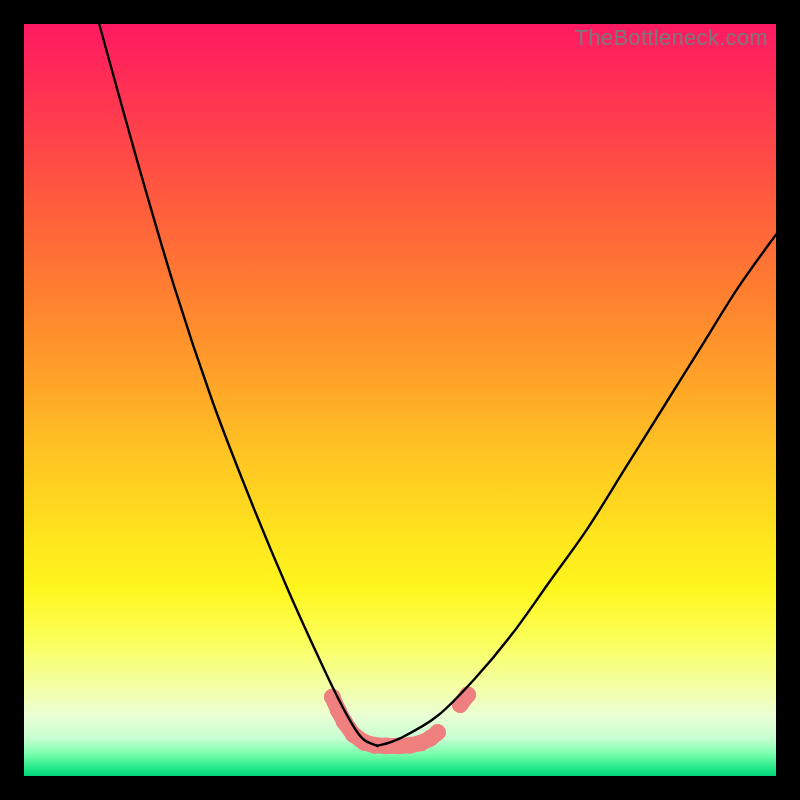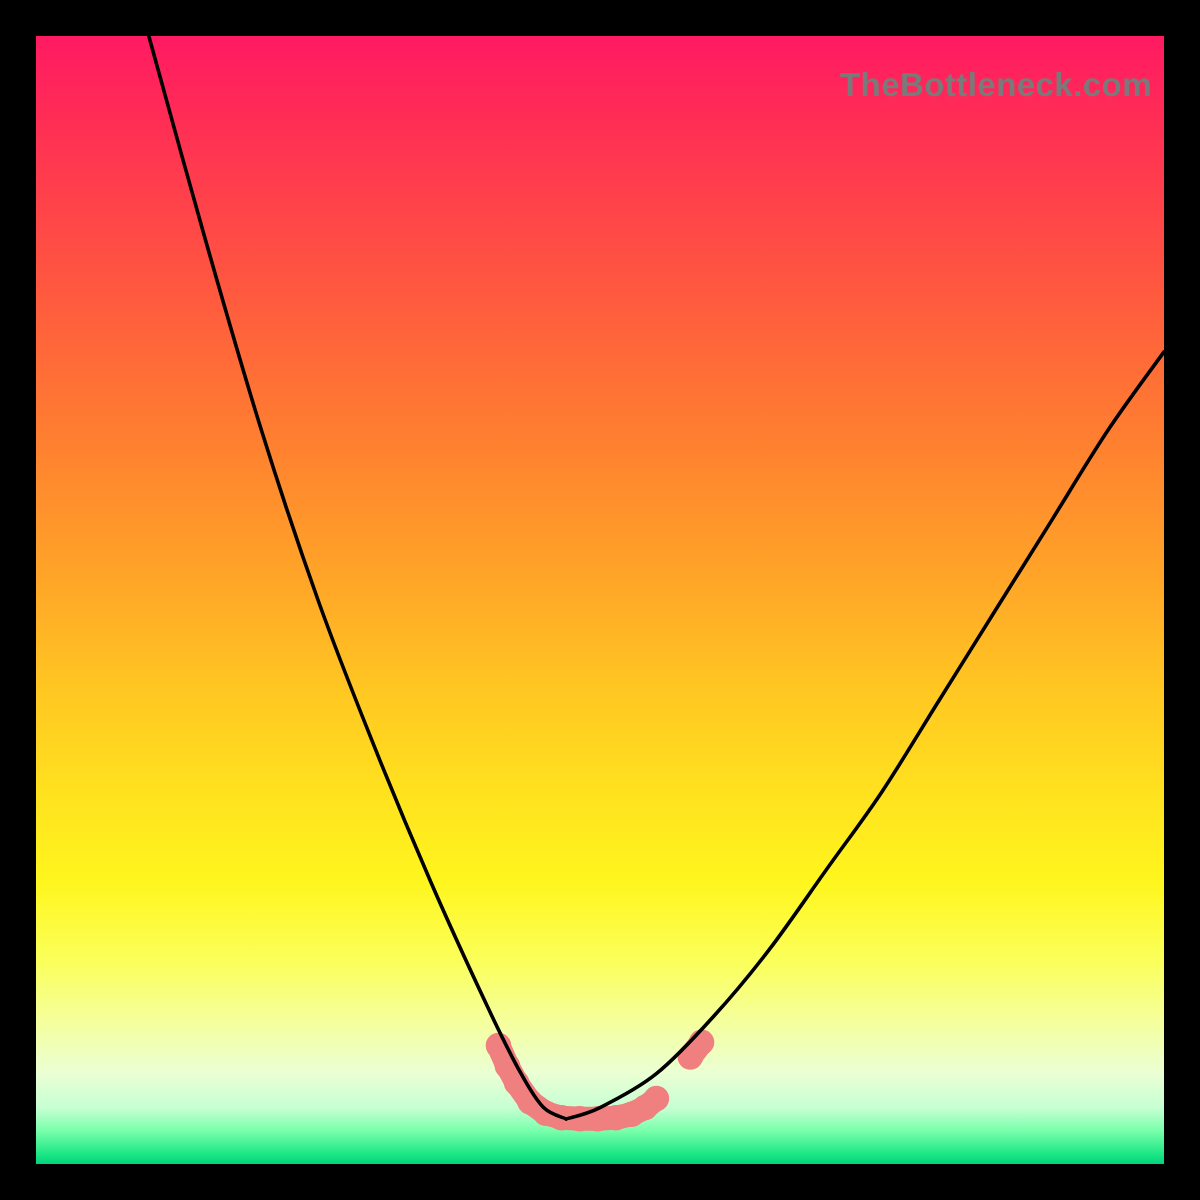--- a/index.html
+++ b/index.html
@@ -38,24 +38,24 @@
       #f4ffa5 88%,
       #eaffd4 92%,
       #c7ffd3 95%,
       #7bffad 97%,
       #22e887 99%,
       #00d47a 100%
     );
   }
   .attribution {
     position: absolute;
-    top: 20px;
+    top: 1px;
     right: 8px;
     font-size: 22px;
-    font-weight: 700;
+    font-weight: 400;
     letter-spacing: 0.3px;
     color: #7a7a7a;
     user-select: none;
   }
   svg.curves {
     position: absolute;
     left: 0; top: 0;
     width: 752px;
     height: 752px;
     overflow: visible;

